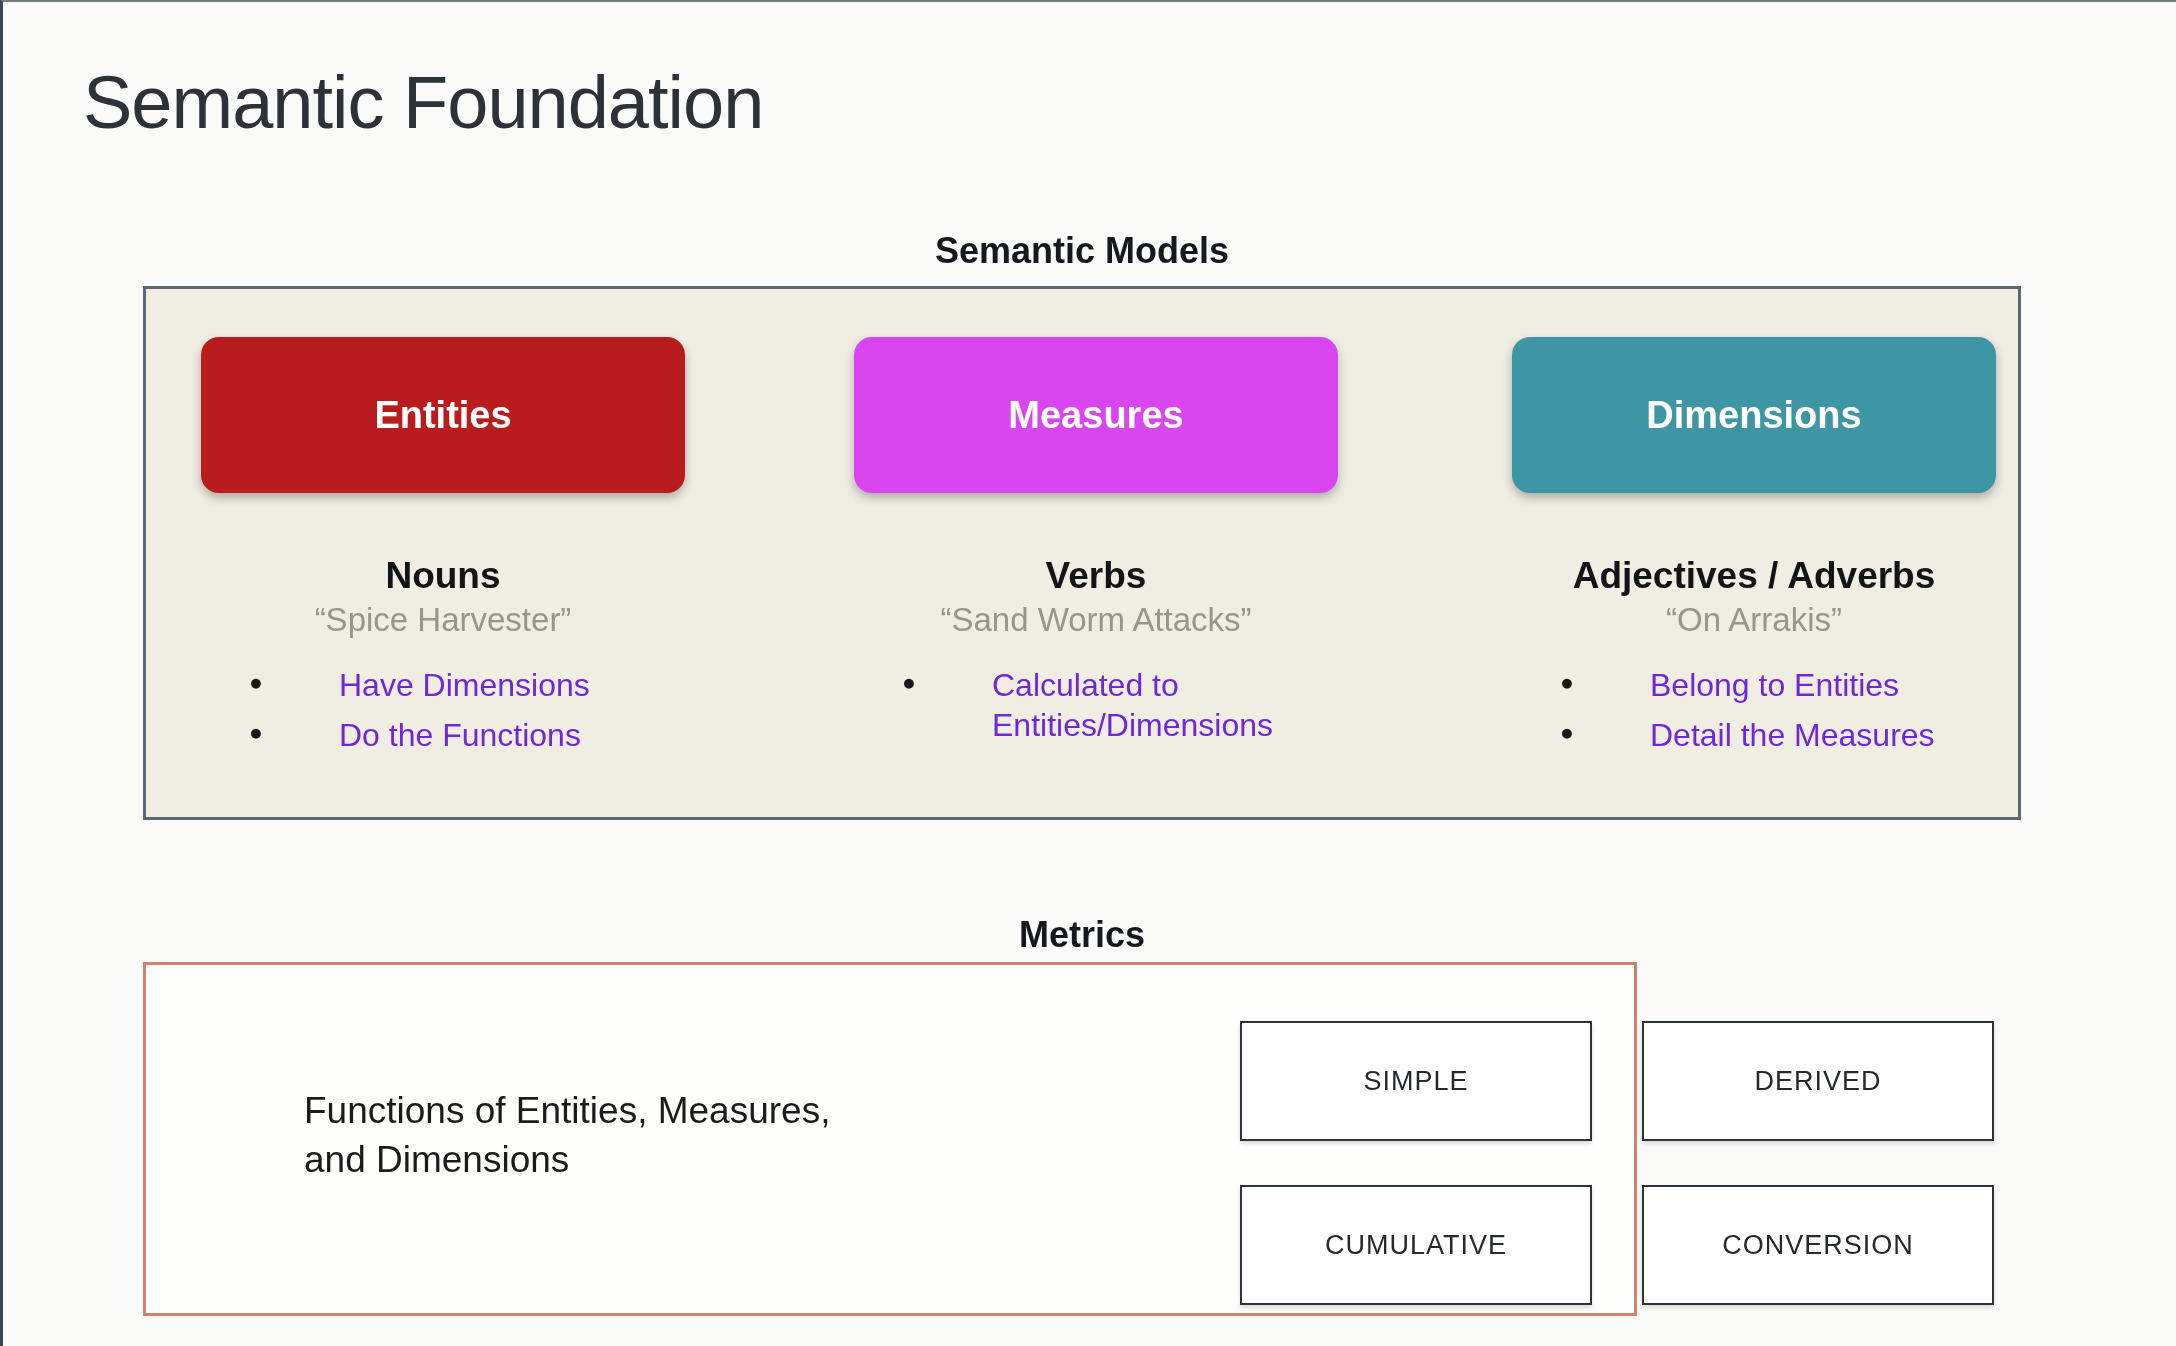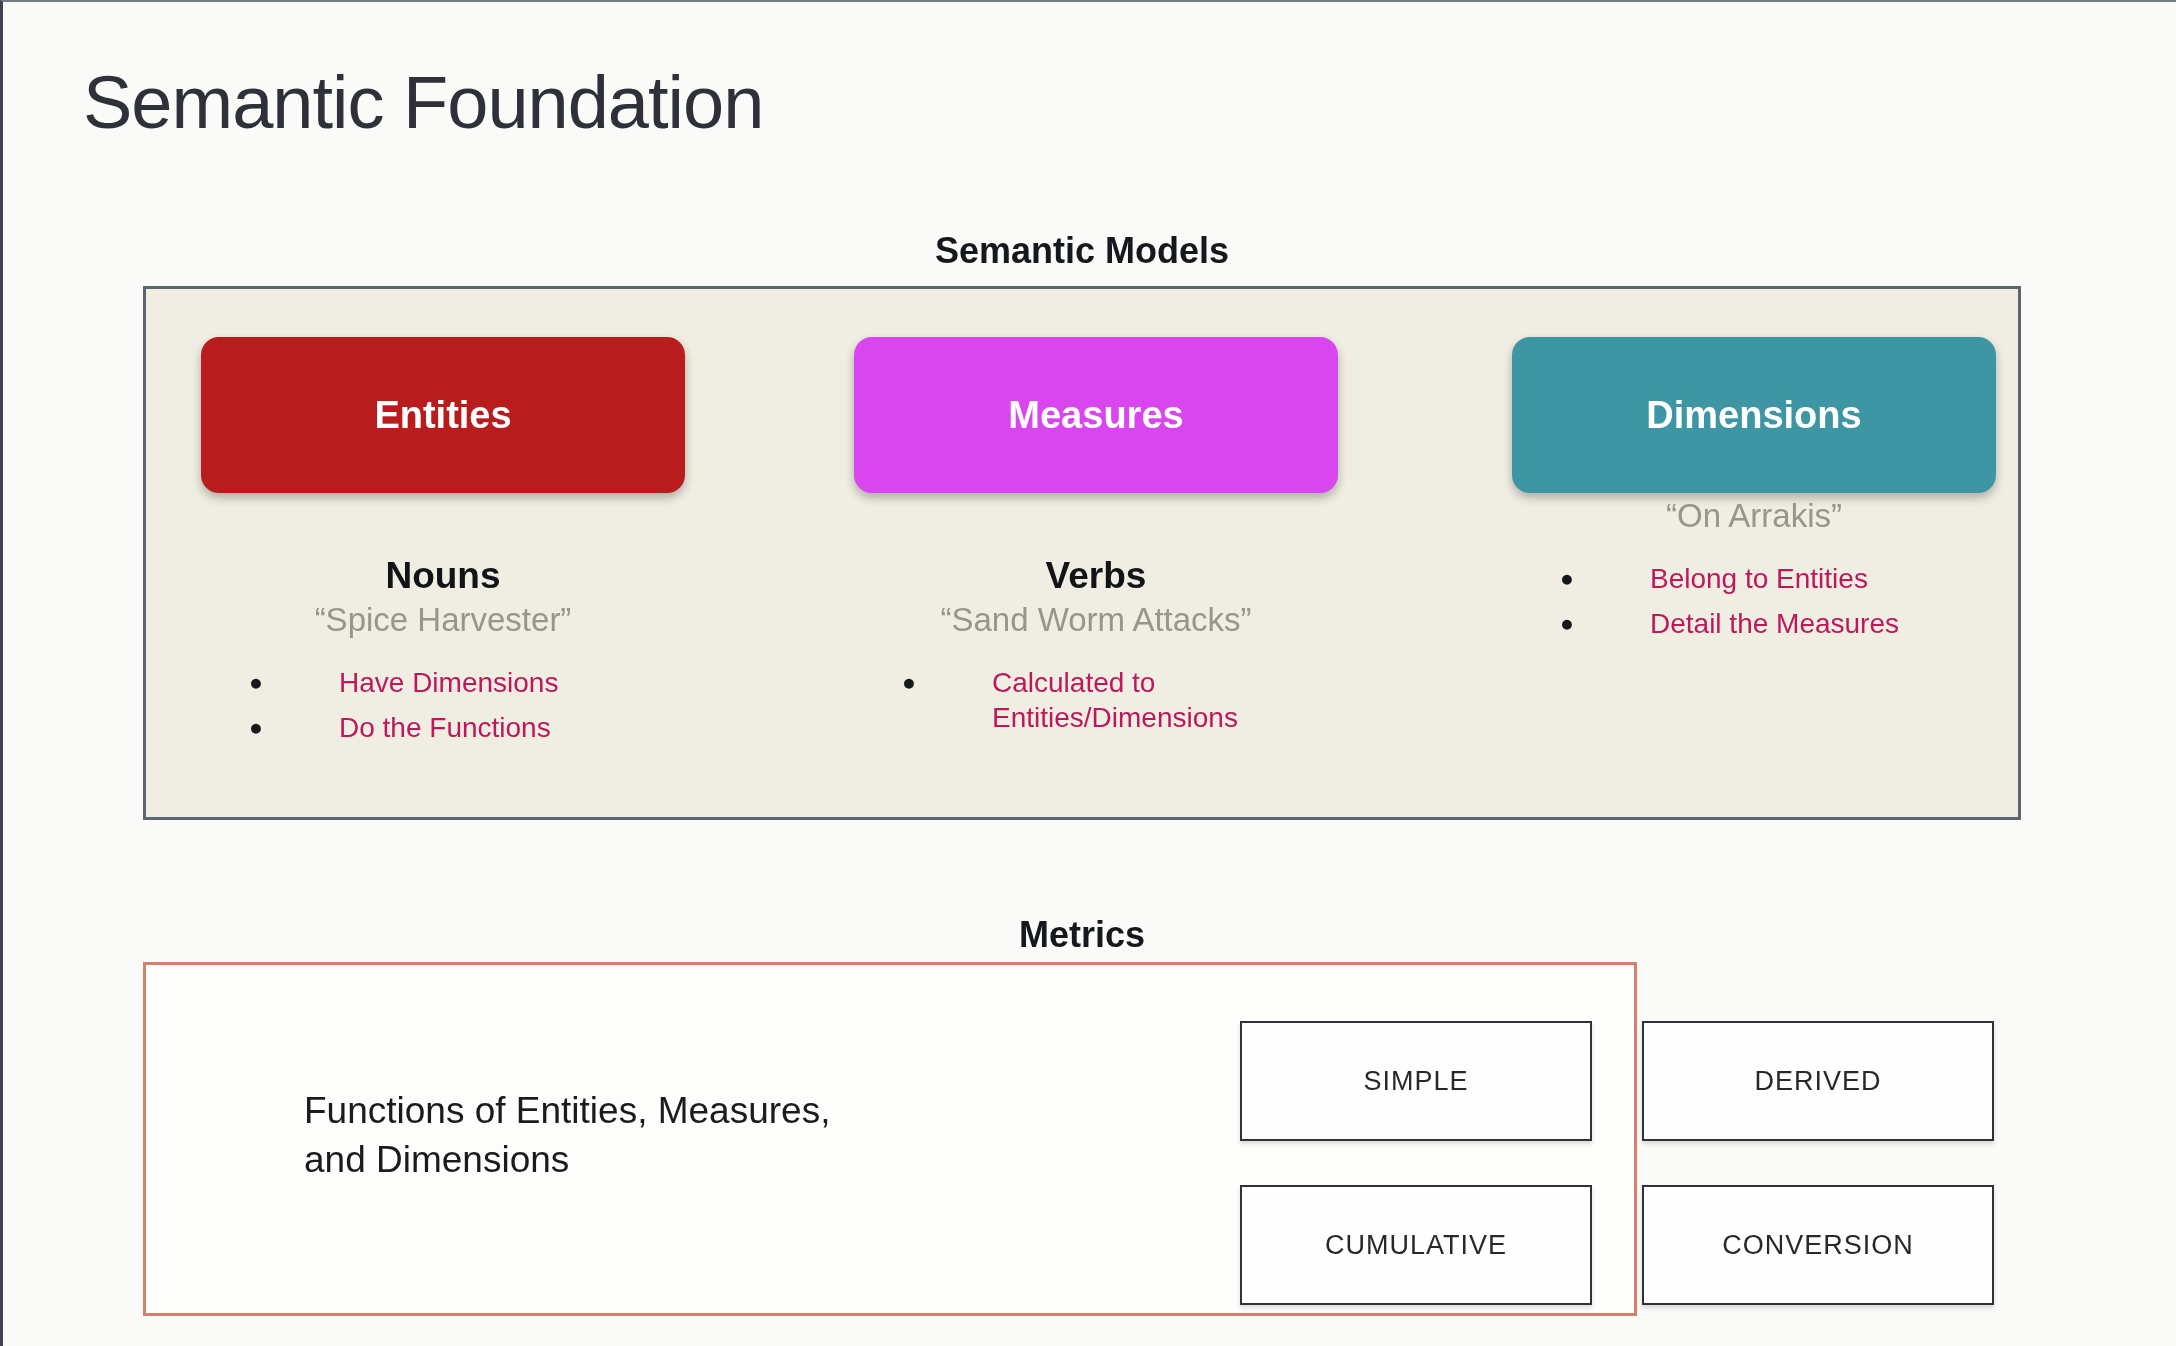--- a/index.html
+++ b/index.html
@@ -43,21 +43,21 @@
   }
   .example {
     margin-top:4px; text-align:center;
     font-size:33px; color:#98968c;
   }
   .bullets {
     list-style:none; margin:26px 0 0 0; padding:0;
   }
   .bullets li {
     position:relative; padding-left:138px; margin-bottom:10px;
-    font-size:28px; line-height:1.25; color:#be185d;
+    font-size:32px; line-height:1.25; color:#6d28d9;
     white-space:pre-line;
   }
   .bullets li::before {
     content:"●"; position:absolute; left:48px; top:3px;
     font-size:23px; color:#16181a;
   }
   .metrics-box {
     position:absolute; left:140px; top:960px; width:1494px; height:354px;
     background:#fdfdfc; border:3px solid #d2826c; box-sizing:border-box;
   }
@@ -105,20 +105,21 @@
       <div class="role">Verbs</div>
       <div class="example">“Sand Worm Attacks”</div>
       <ul class="bullets">
         <li>Calculated to
 Entities/Dimensions</li>
       </ul>
     </div>
 
     <div class="col col-2">
       <div class="pill" style="background-color: rgb(62, 150, 165);">Dimensions</div>
+      <div class="role">Adjectives / Adverbs</div>
       <div class="example">“On Arrakis”</div>
       <ul class="bullets">
         <li>Belong to Entities</li>
         <li>Detail the Measures</li>
       </ul>
     </div>
 
   </div>
 
   <div class="metrics-heading">Metrics</div>

